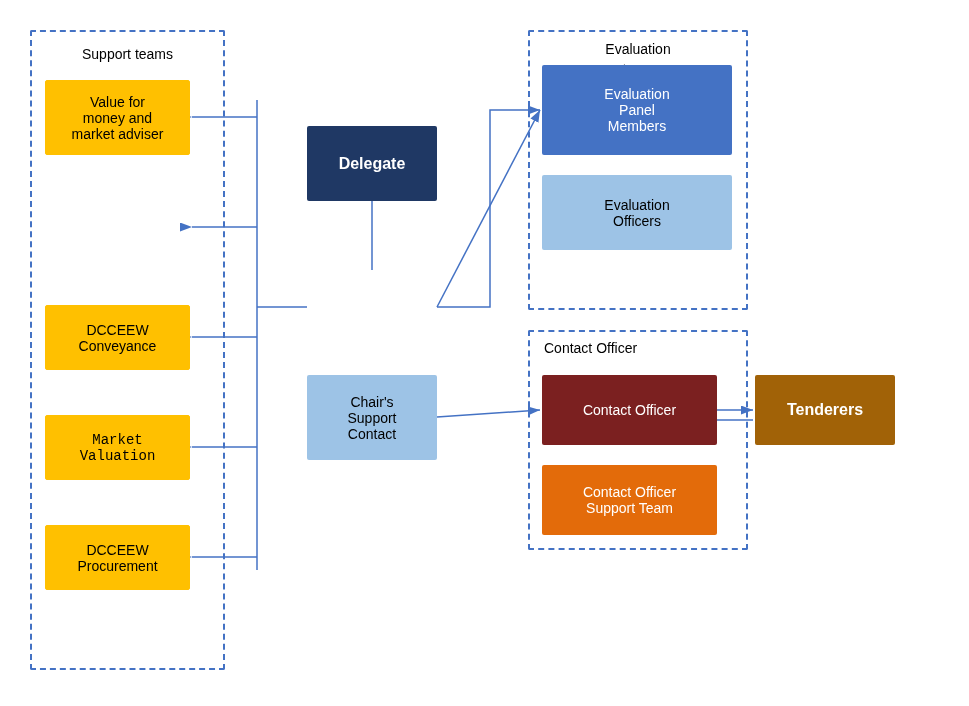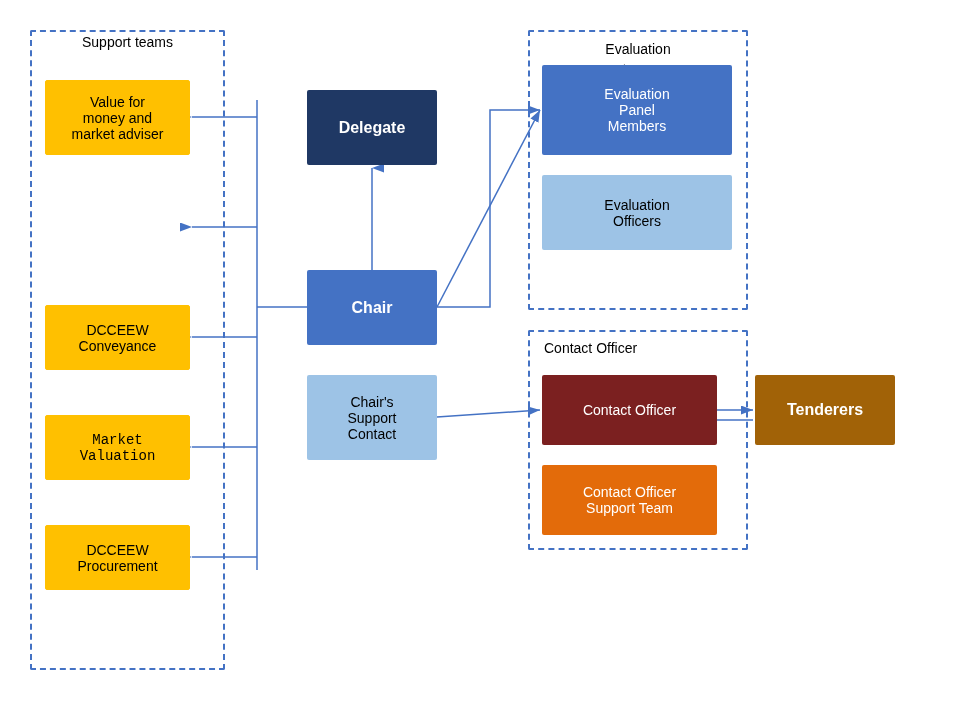--- a/index.html
+++ b/index.html
@@ -37,21 +37,21 @@
     }
     .container-label {
       position: absolute;
       font-size: 14px;
       color: #000;
       font-weight: normal;
     }
 
     
     .yellow { background: #FFC000; border: 1px solid #FFC000; }
-    .blue-dark { background: #1F3864; color: #fff; }
+    .blue-dark { background: #1F3864; color: #fff; margin-top: 36px; }
     .blue-med { background: #4472C4; color: #fff; }
     .blue-light { background: #9DC3E6; color: #000; }
     .red-dark { background: #7B2020; color: #fff; }
     .orange { background: #E36B0A; color: #fff; }
     .green { background: #a16207; color: #fff; font-size: 16px; font-weight: bold; }
 
     
     .arrows-svg {
       position: absolute;
       top: 0; left: 0;
@@ -102,39 +102,36 @@
     <line x1="257" y1="447" x2="192" y2="447" stroke="#4472C4" stroke-width="1.5" marker-end="url(#arrowhead-left)"></line>
 
     <line x1="257" y1="557" x2="192" y2="557" stroke="#4472C4" stroke-width="1.5" marker-end="url(#arrowhead-left)"></line>
 
     <line x1="257" y1="100" x2="257" y2="570" stroke="#4472C4" stroke-width="1.5"></line>
 
     <line x1="307" y1="307" x2="257" y2="307" stroke="#4472C4" stroke-width="1.5"></line>
   </svg>
 
   <div class="container-box" style="left:30px;top:30px;width:195px;height:640px;">
-    <span class="container-label" style="top:1px;left:50%;transform:translateX(-50%);text-align:center;line-height:1.4;">Support
+    <span class="container-label" style="top:13px;left:50%;transform:translateX(-50%);text-align:center;line-height:1.4;">Support
 teams</span>
   </div>
 
   <div class="container-box" style="left:528px;top:30px;width:220px;height:280px;">
     <span class="container-label" style="top:8px;left:50%;transform:translateX(-50%);text-align:center;line-height:1.4;">Evaluation<br>team</span>
   </div>
 
   <div class="container-box" style="left:528px;top:330px;width:220px;height:220px;">
     <span class="container-label" style="top:8px;left:14px;">Contact Officer</span>
   </div>
 
   <div class="box blue-dark" style="left:307px;top:90px;width:130px;height:75px;font-size:16px;font-weight:bold;">
     <span>Delegate</span>
   </div>
 
-  <div class="box blue-med" style="left:307px;top:270px;width:130px;height:75px;font-size:16px;font-weight:bold;">
-    <span>Chair</span>
-  </div>
 
   <div class="box blue-light" style="left:307px;top:375px;width:130px;height:85px;">
     <span style="white-space:pre-line;">Chair's
 Support
 Contact</span>
   </div>
 
   <div class="box blue-med" style="left:542px;top:65px;width:190px;height:90px;color:#fff;">
     <span style="white-space:pre-line;">Evaluation
 Panel

